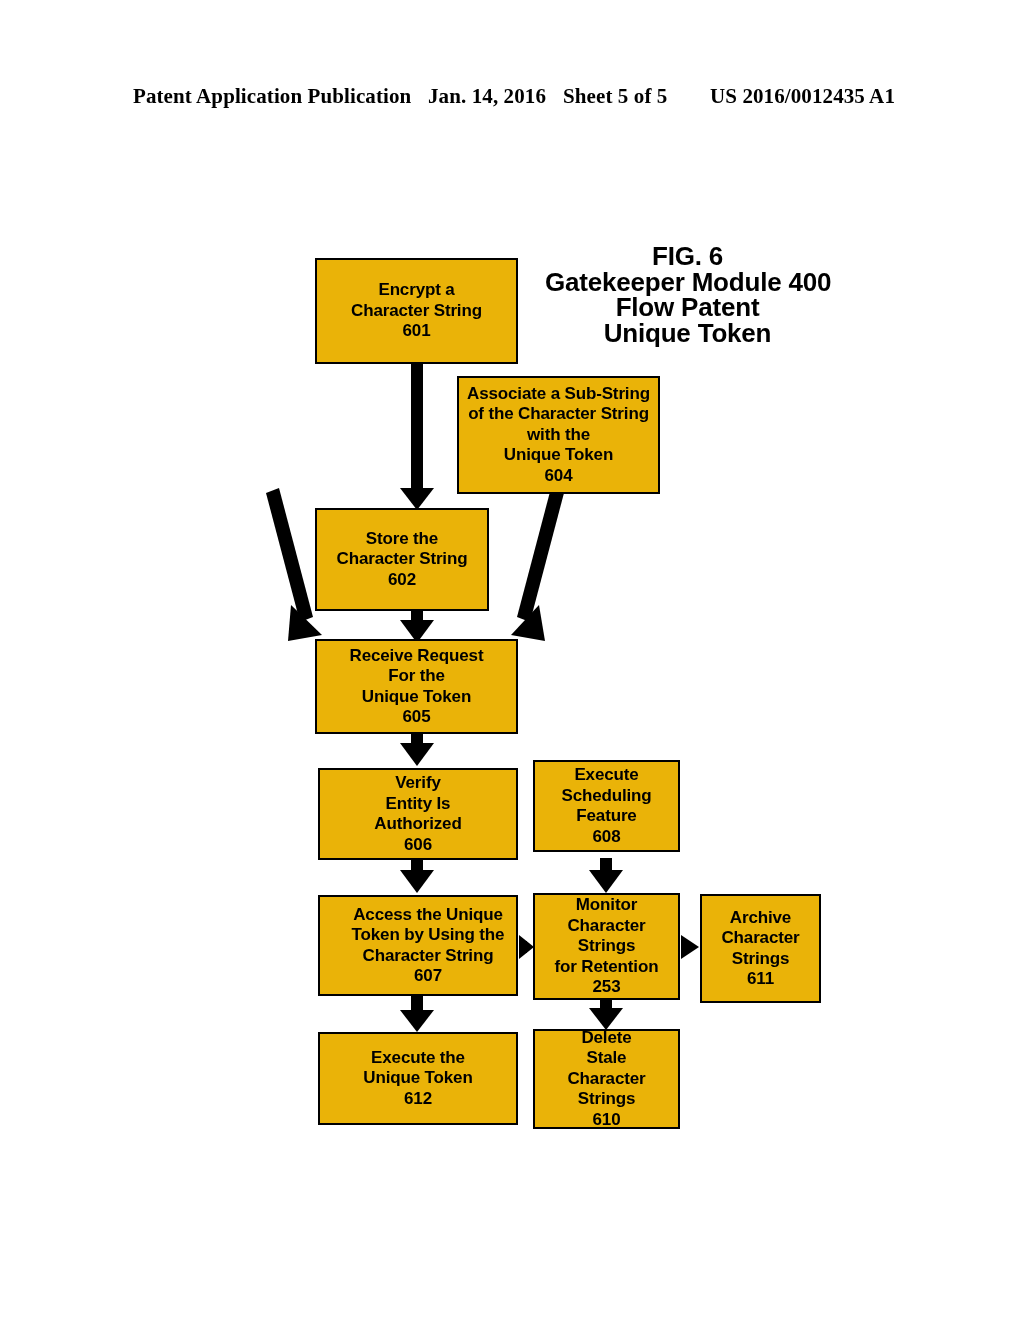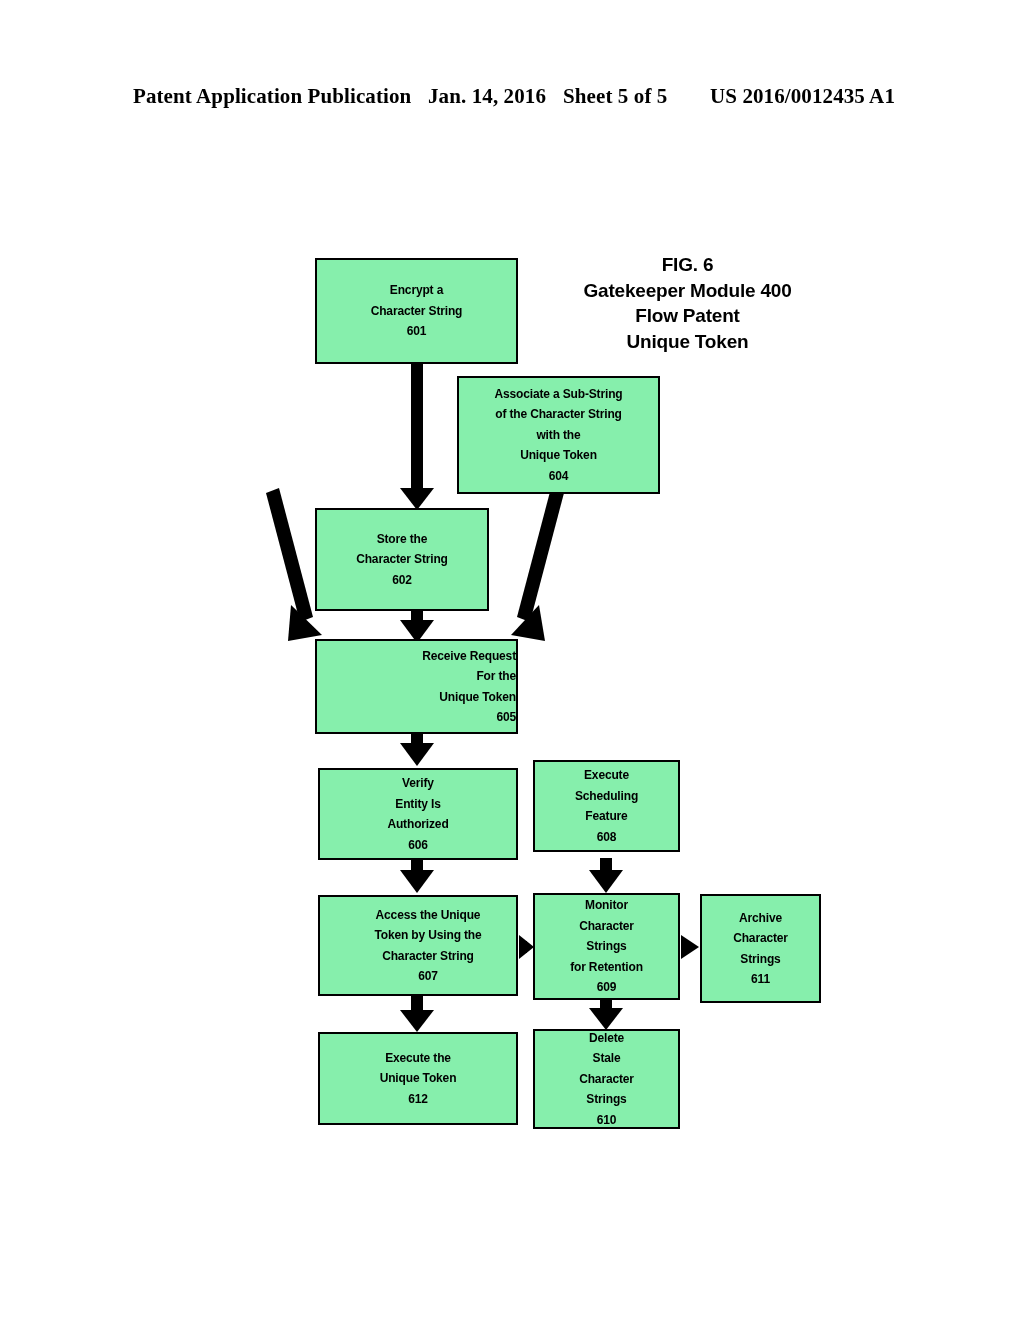--- a/index.html
+++ b/index.html
@@ -54,43 +54,43 @@
     left: 0;
     top: 0;
     width: 1024px;
     height: 1320px;
   }
 
   
   #fig-title {
     position: absolute;
     left: 545px;
-    top: 252px;
+    top: 244px;
     width: 285px;
     text-align: center;
     font-weight: bold;
-    font-size: 19px;
+    font-size: 26px;
     line-height: 25.5px;
     letter-spacing: -0.2px;
   }
   #fig-title div { white-space: nowrap; }
 
   
   .fbox {
     position: absolute;
     box-sizing: border-box;
     border: 2.5px solid #000000;
-    background: #86efac;
+    background: #eab308;
     display: flex;
     flex-direction: column;
     align-items: center;
     justify-content: center;
     text-align: center;
     font-weight: bold;
-    font-size: 12px;
+    font-size: 17px;
     line-height: 20.5px;
     letter-spacing: -0.15px;
     z-index: 3;
   }
   .fbox .ln { white-space: nowrap; display: block; }
 
   
   #arrows {
     position: absolute;
     left: 0;
@@ -192,21 +192,21 @@
     <span class="ln">Unique Token</span>
     <span class="ln">604</span>
   </div>
 
   <div class="fbox" style="left:315px; top:508px; width:174px; height:103px;">
     <span class="ln">Store the</span>
     <span class="ln">Character String</span>
     <span class="ln">602</span>
   </div>
 
-  <div class="fbox" style="left:315px; top:639px; width:203px; height:95px;align-items:flex-end;">
+  <div class="fbox" style="left:315px; top:639px; width:203px; height:95px;">
     <span class="ln">Receive Request</span>
     <span class="ln">For the</span>
     <span class="ln">Unique Token</span>
     <span class="ln">605</span>
   </div>
 
   <div class="fbox" style="left:318px; top:768px; width:200px; height:92px;">
     <span class="ln">Verify</span>
     <span class="ln">Entity Is</span>
     <span class="ln">Authorized</span>
@@ -225,21 +225,21 @@
     <span class="ln">Token by Using the</span>
     <span class="ln">Character String</span>
     <span class="ln">607</span>
   </div>
 
   <div class="fbox" style="left:533px; top:893px; width:147px; height:107px;">
     <span class="ln">Monitor</span>
     <span class="ln">Character</span>
     <span class="ln">Strings</span>
     <span class="ln">for Retention</span>
-    <span class="ln">609</span>
+    <span class="ln">253</span>
   </div>
 
   <div class="fbox" style="left:700px; top:894px; width:121px; height:109px;">
     <span class="ln">Archive</span>
     <span class="ln">Character</span>
     <span class="ln">Strings</span>
     <span class="ln">611</span>
   </div>
 
   <div class="fbox" style="left:318px; top:1032px; width:200px; height:93px;">

